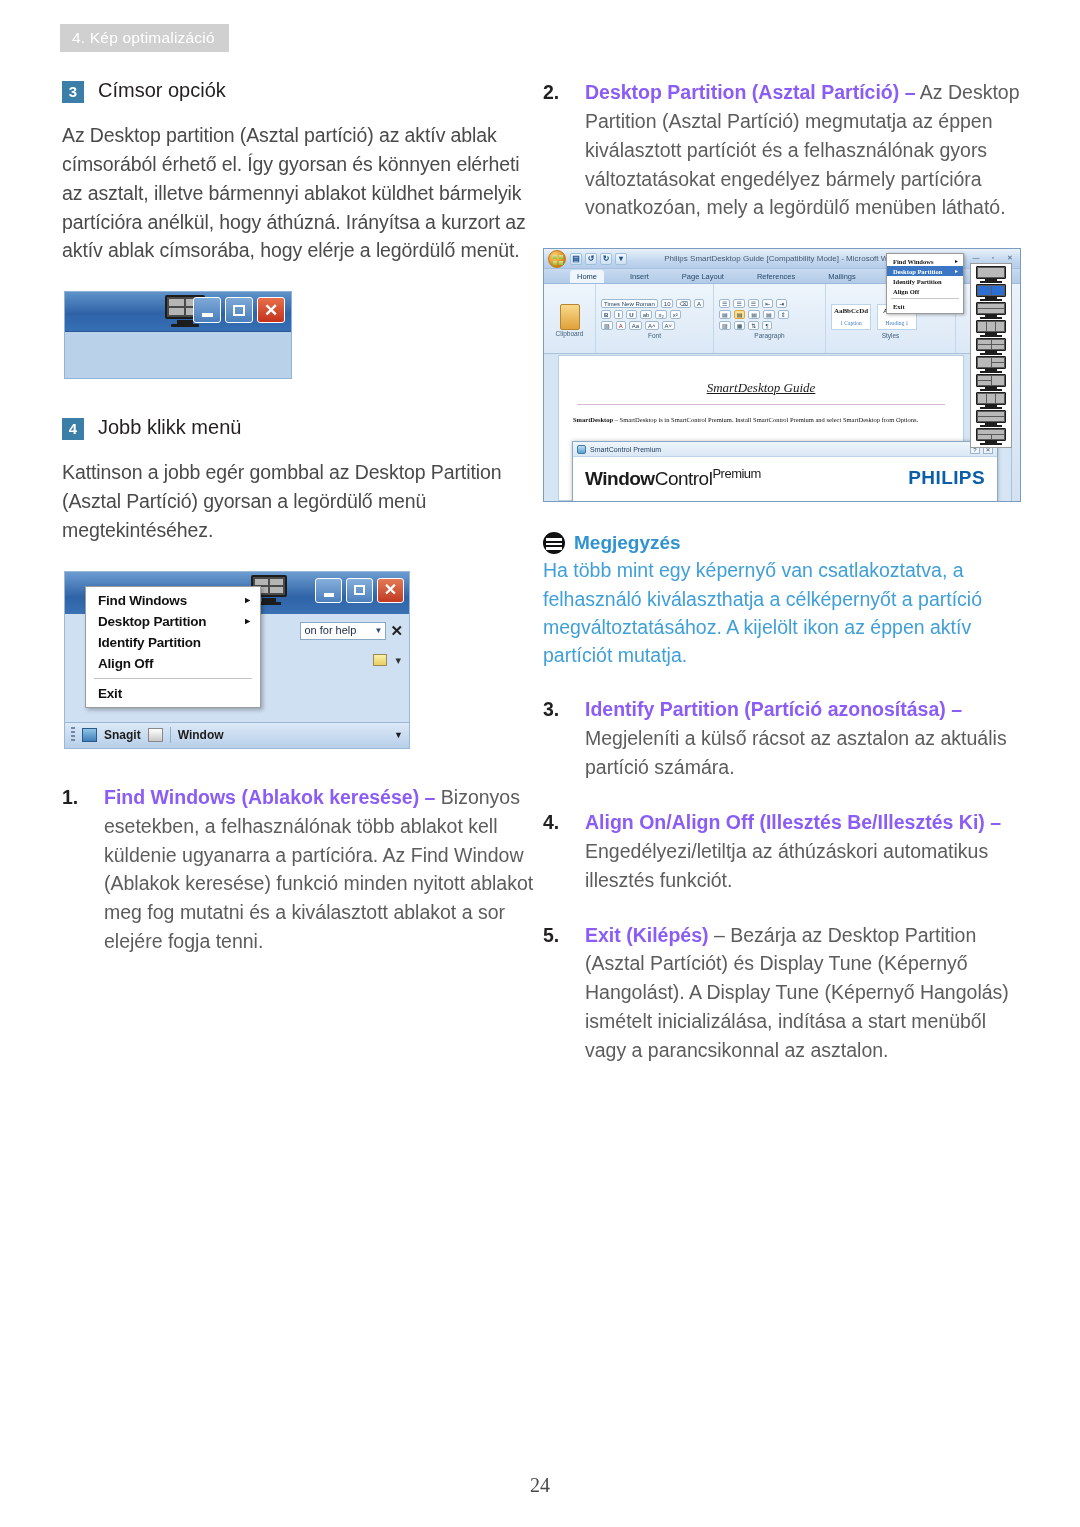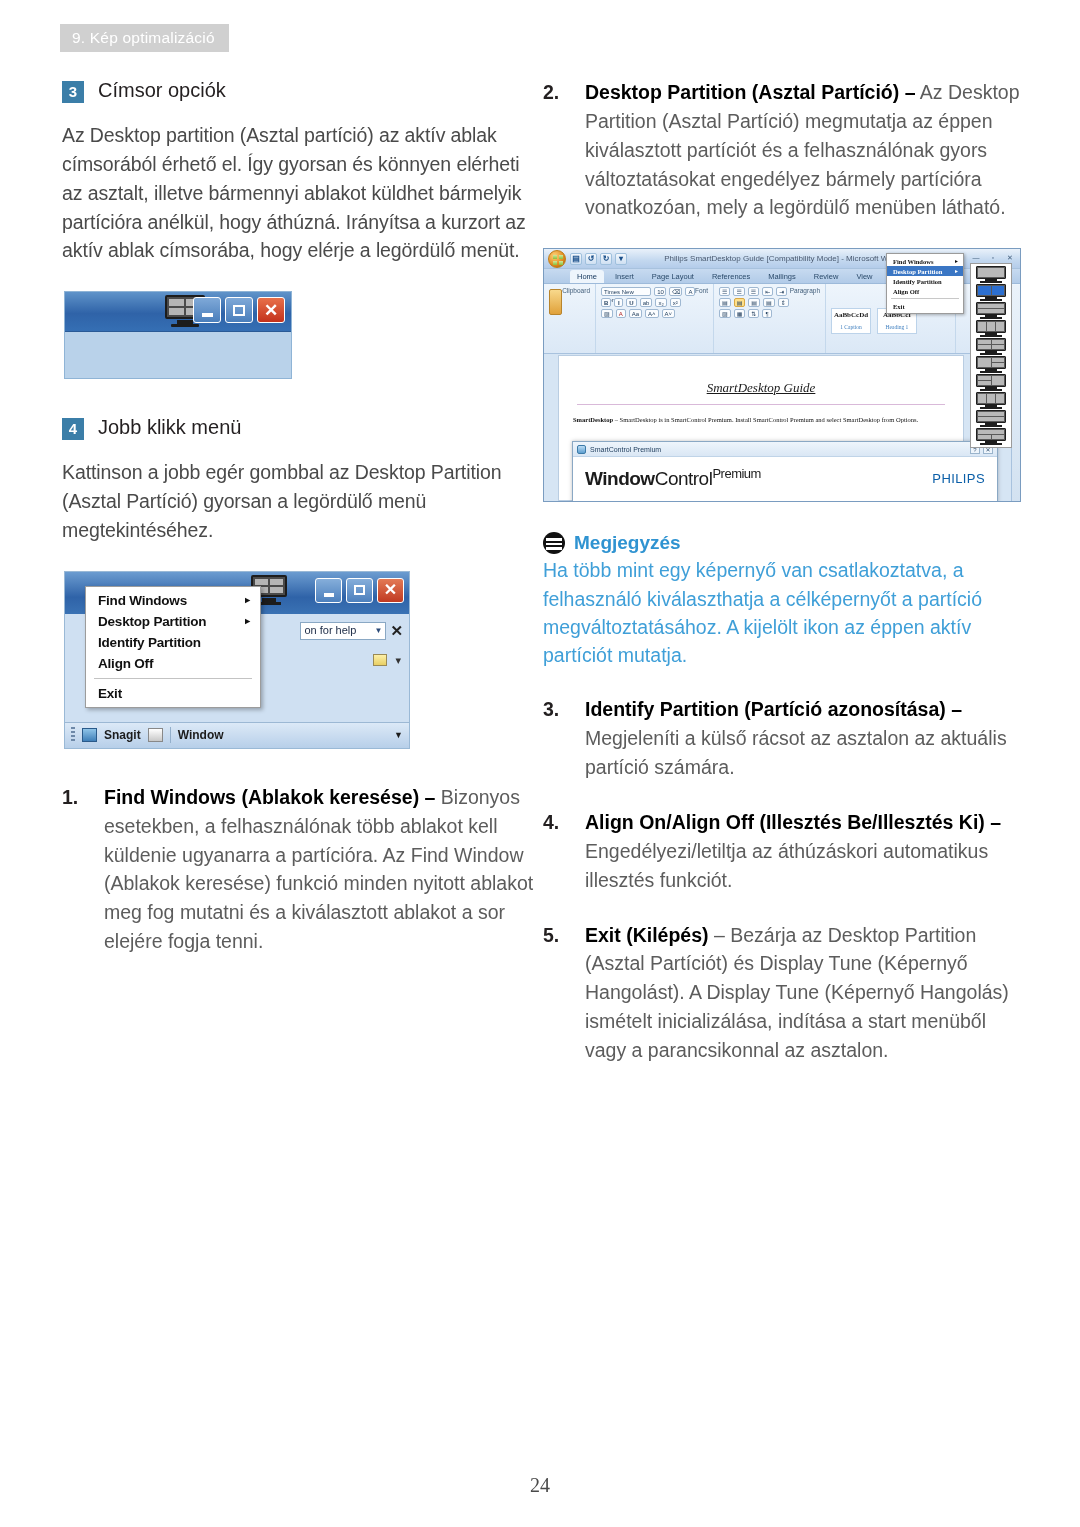--- a/index.html
+++ b/index.html
@@ -82,21 +82,21 @@
     font-size: 19.5px;
     line-height: 1.48;
   }
   .num-item .n {
     flex: 0 0 30px;
     text-align: left;
     color: #231f20;
     font-weight: bold;
   }
   .num-item .body-txt { color: #5c5c5c; }
-  .num-item .lead { color: #000000; font-weight: bold; }
+  .num-item .lead { color: #8b5cf6; font-weight: bold; }
 
   
   .note { margin: 4px 0 26px 0; }
   .note-title {
     display: flex; align-items: flex-start; gap: 9px;
     margin-bottom: 2px;
   }
   .note-icon {
     width: 22px; height: 22px; border-radius: 50%;
     background: #111; position: relative; flex: 0 0 auto;
@@ -301,34 +301,34 @@
     position: absolute; left: 0; right: 0; text-align: center;
     font-size: 8px; color: #4a5a70; pointer-events: none;
   }
   .w-wbtns { position: absolute; right: 3px; top: 3px; display: flex; gap: 3px; }
   .w-wbtns span {
     width: 14px; height: 11px; font-size: 7px; line-height: 11px; text-align:center;
     color: #45617f;
   }
   .w-ribbontabs {
     height: 15px; background: linear-gradient(#c7daf0,#b2cbe8);
-    display: flex; align-items: flex-end; gap: 4px; padding-left: 26px;
+    display: flex; align-items: flex-end; gap: 19px; padding-left: 26px;
     border-bottom: 1px solid #9dbada;
   }
   .w-ribbontabs .t {
     font-size: 7.5px; color: #2a4a6a; padding: 2px 7px 2px; border-radius: 3px 3px 0 0;
   }
   .w-ribbontabs .t.active { background: #eef5fc; color: #14365c; }
   .w-ribbon {
     height: 70px; background: linear-gradient(#eef5fc, #dbe8f6);
     border-bottom: 1px solid #a8c2de; display: flex; position: relative;
   }
   .w-grp {
     border-right: 1px solid #c4d8ec; padding: 3px 5px 0;
-    display: flex; flex-direction: row; justify-content: space-between;
+    display: flex; flex-direction: column; justify-content: center;
     position: relative;
   }
   .w-grp .lbl {
     font-size: 6.5px; color: #44607c; text-align: center; padding-bottom: 2px;
   }
   .w-grp .row { display: flex; align-items: center; gap: 3px; margin-bottom: 2px; }
   .w-chip {
     height: 9px; min-width: 9px; border: 1px solid #9fb8d2; background: #fbfdff;
     border-radius: 2px; font-size: 6px; line-height: 8px; text-align: center;
     color: #1c3a5a; padding: 0 2px;
@@ -384,21 +384,21 @@
     font-size: 6px; line-height: 8px; text-align: center; color: #33506e;
   }
   .w-dialog .dbody {
     display: flex; align-items: center; justify-content: space-between;
     padding: 9px 12px 0;
   }
   .w-sclogo { font-size: 19px; color: #1c1c1c; letter-spacing: -.5px; }
   .w-sclogo b { font-weight: bold; }
   .w-sclogo sup { font-size: 13px; vertical-align: super; font-weight: normal; }
   .w-philips {
-    font-size: 13px; font-weight: normal; color: #0b5fa8; letter-spacing: .4px;
+    font-size: 19px; font-weight: bold; color: #0b5fa8; letter-spacing: .4px;
   }
 
   .w-ctxmenu {
     position: absolute; right: 56px; top: 4px; width: 78px;
     background: #fff; border: 1px solid #9b9b9b; z-index: 8;
     box-shadow: 1px 1px 3px rgba(0,0,0,.3); padding: 2px 0;
   }
   .w-ctxmenu .mi {
     font-size: 6.5px; color: #111; padding: 1.5px 4px 1.5px 6px;
     display: flex; justify-content: space-between; align-items: center;
@@ -432,21 +432,21 @@
 
   
   .pagenum {
     position: absolute; left: 0; right: 0; bottom: 30px;
     text-align: center; font-size: 20px; color: #4a4a4a; font-family: Liberation Serif, serif;
   }
 </style>
 </head>
 <body>
 
-<div class="header-tab">9. Kép optimalizáció</div>
+<div class="header-tab">4. Kép optimalizáció</div>
 
 <div class="columns">
 
   <div class="col col-left">
 
     <div class="badge-head">
       <div class="badge">3</div>
       <div class="htxt">Címsor opciók</div>
     </div>
 

